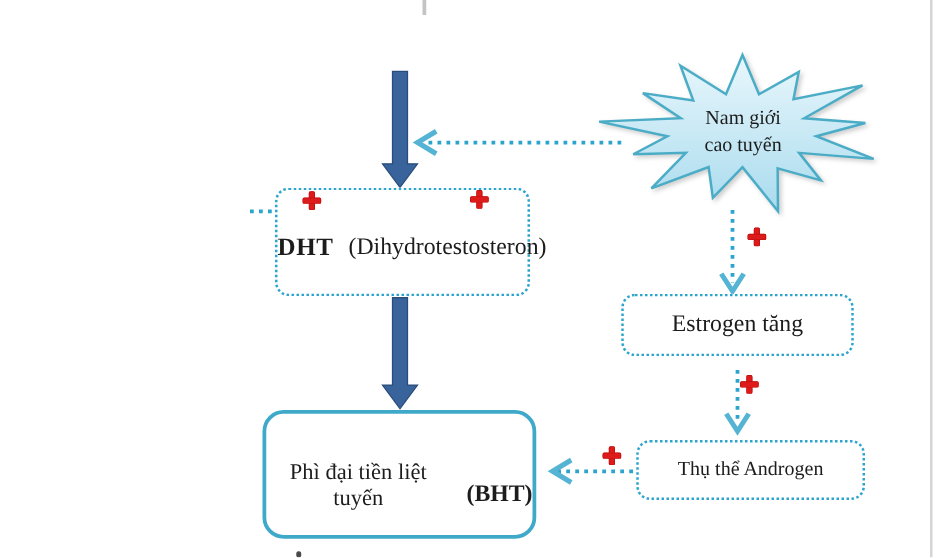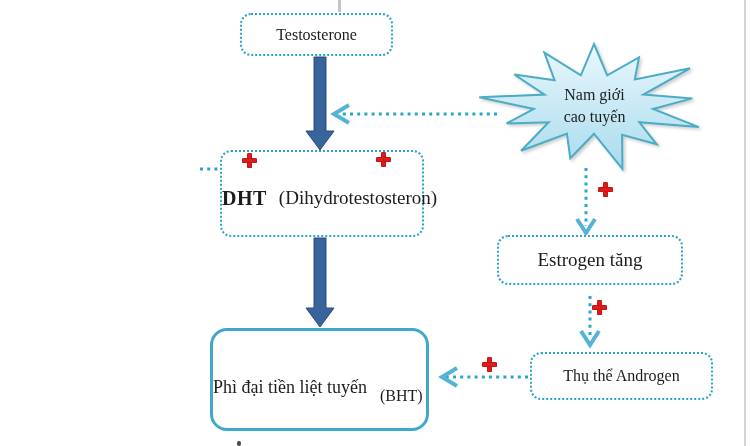--- a/index.html
+++ b/index.html
@@ -15,28 +15,28 @@
   }
   .node-testosterone{left:240px;top:13px;width:153px;height:43px;font-size:16px;}
   .node-reductase{left:27px;top:145px;width:171px;height:47px;font-size:17px;}
   .node-dht{
     left:220px;top:150px;width:204px;height:87px;
     flex-direction:row;justify-content:flex-start;padding-top:9px;gap:12px;
   }
   .node-dht .title{font-size:20px;font-weight:bold;letter-spacing:.5px;}
   .node-dht .subtitle{font-size:19px;}
   .node-estrogen{left:497px;top:235px;width:186px;height:50px;font-size:19px;}
-  .node-androgen{left:530px;top:352px;width:183px;height:48px;font-size:16px;}
+  .node-androgen{left:509px;top:352px;width:183px;height:48px;font-size:16px;}
   .node-bph{
     left:210px;top:328px;width:219px;height:103px;
     border:3px solid #3FA9C9;border-radius:17px;
     flex-direction:row;justify-content:flex-start;padding-top:16px;gap:13px;
   }
   .node-bph .title{font-size:18px;}
-  .node-bph .subtitle{font-size:16px;font-weight:normal;margin-top:16px;}
+  .node-bph .subtitle{font-size:19px;font-weight:bold;margin-top:16px;}
   .elderly-text{
     position:absolute;left:528px;top:84px;width:133px;
     font-size:16px;line-height:22px;text-align:center;
   }
   svg.layer{position:absolute;left:0;top:0;}
   .plus{position:absolute;width:15px;height:15px;}
   .plus::before,.plus::after{
     content:"";position:absolute;background:#DD1B1B;border-radius:1.5px;
     box-shadow:0 0 0 .5px #b30f0f inset;
   }
@@ -95,23 +95,20 @@
       <path d="M590,296 L590,336" stroke-dasharray="3 4.2"></path>
       <polyline points="581,331 590,345 599,331" stroke="#55B4D4" stroke-width="4" stroke-dasharray="none"></polyline>
     </g>
 
     <g stroke="#2BA5CE" stroke-width="3" fill="none">
       <path d="M528,377 L446,377" stroke-dasharray="3 4.2"></path>
       <polyline points="457,368 442,377 457,386" stroke="#55B4D4" stroke-width="4" stroke-dasharray="none"></polyline>
     </g>
   </svg>
 
-  <div class="box node-testosterone">
-    <span>Testosterone</span>
-  </div>
 
 
   <div class="box node-dht">
     <span class="title">DHT</span>
     <span class="subtitle">(Dihydrotestosteron)</span>
   </div>
 
   <div class="elderly-text">
     <div>Nam giới</div>
     <div>cao tuyến</div>

